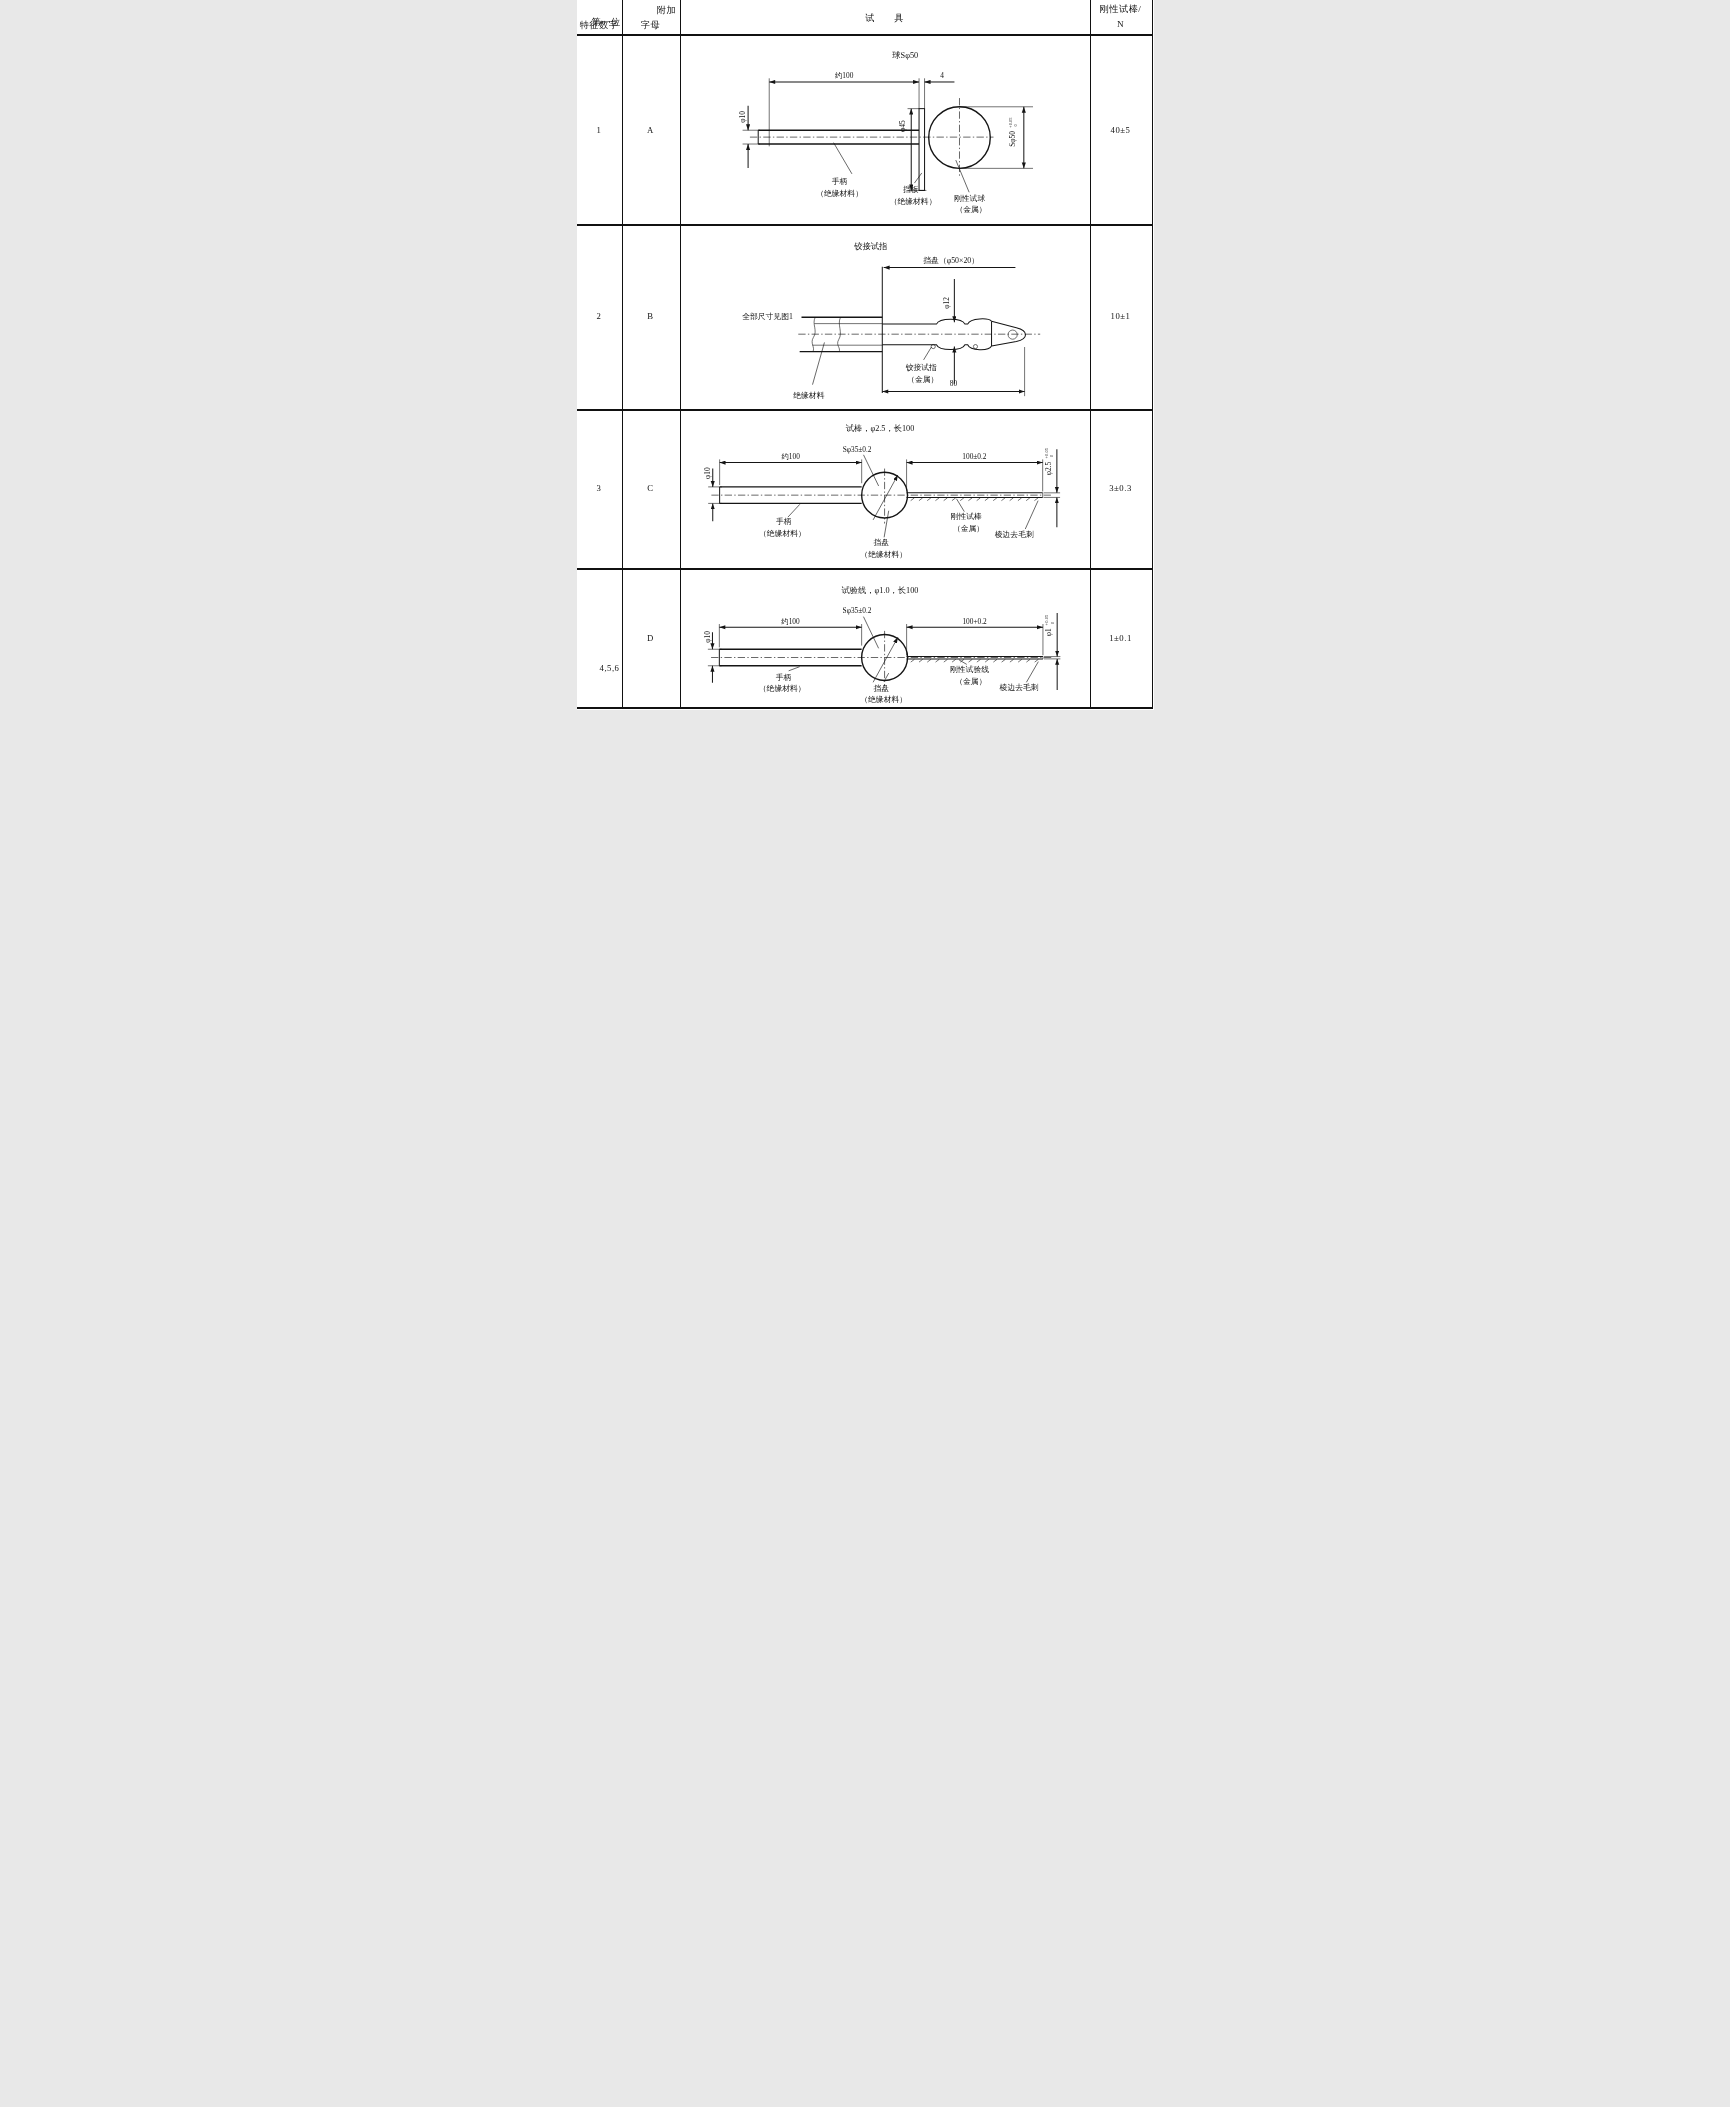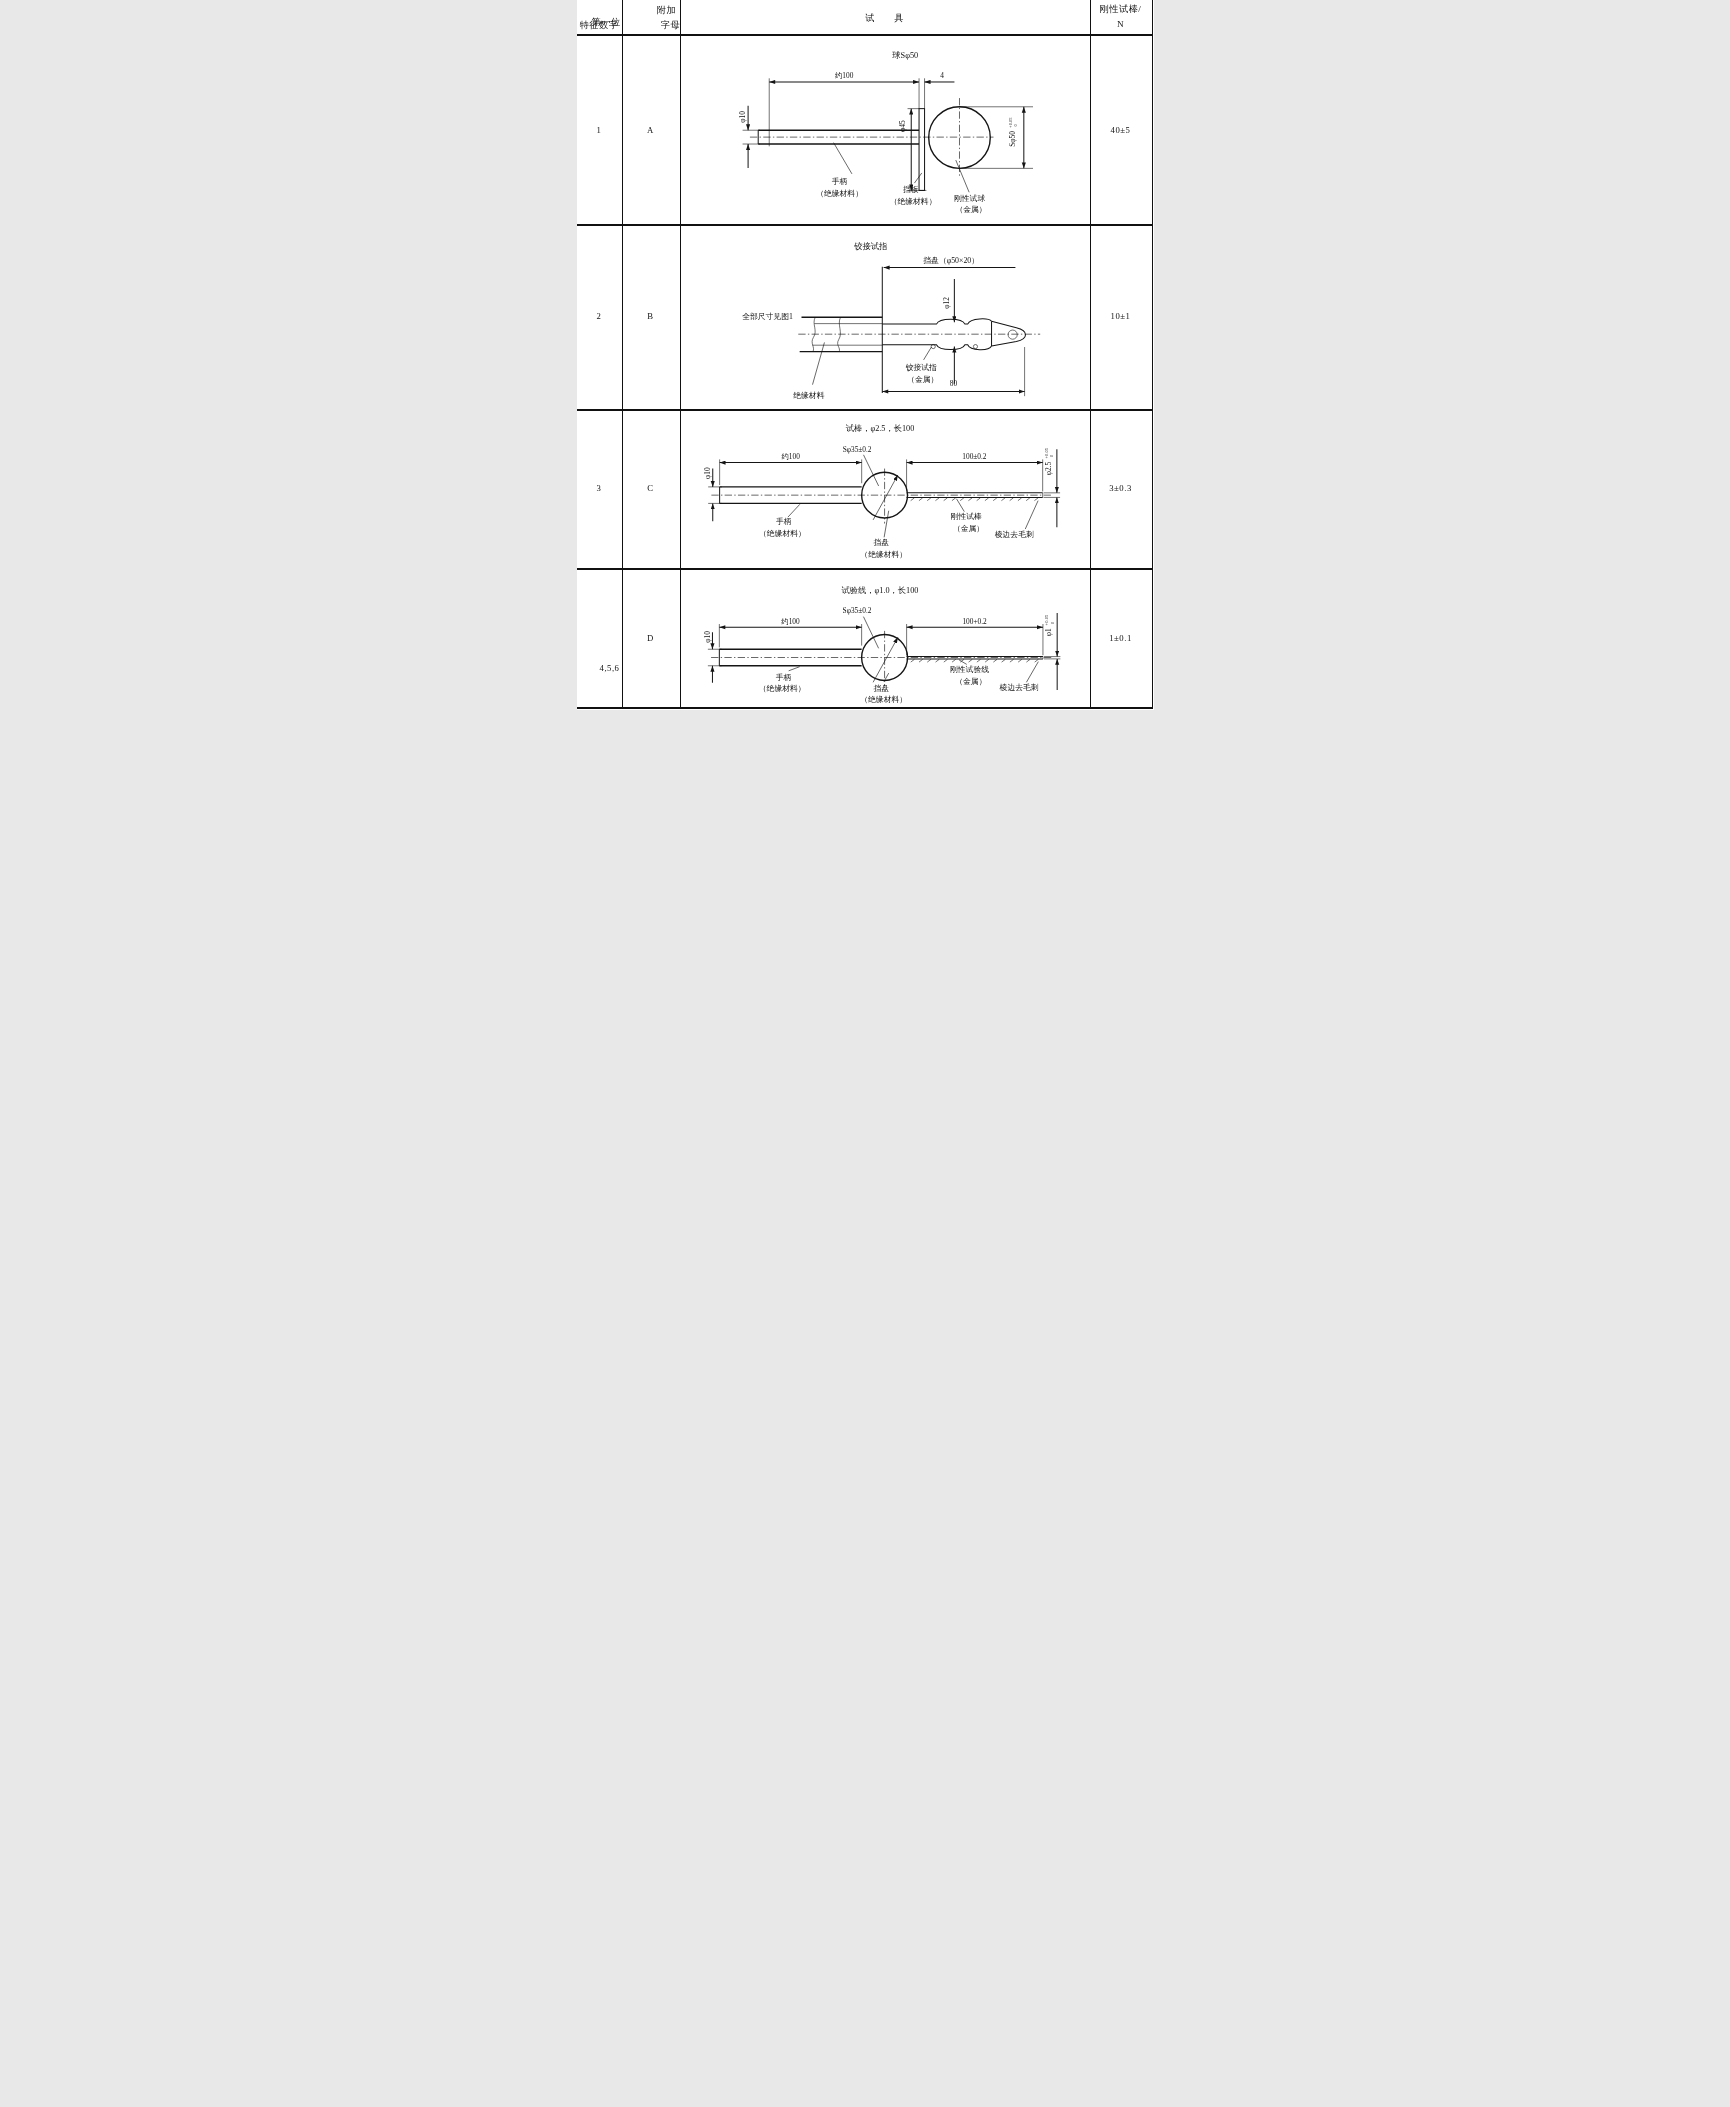--- a/index.html
+++ b/index.html
@@ -34,21 +34,21 @@
   <div class="vline" style="left:575px;top:0;height:707px;"></div>
   <div class="hline hdr" style="left:0;top:34px;width:576px;"></div>
   <div class="hline" style="left:0;top:224px;width:576px;"></div>
   <div class="hline" style="left:0;top:409px;width:576px;"></div>
   <div class="hline" style="left:0;top:568px;width:576px;"></div>
   <div class="hline" style="left:0;top:707px;width:576px;"></div>
 
   <div class="cell" style="left:21.6px;top:22px;margin-left:8px;">第一位</div>
   <div class="cell" style="left:22.5px;top:25px;">特征数字</div>
   <div class="cell" style="left:74px;top:10px;margin-left:16px;">附加</div>
-  <div class="cell" style="left:74px;top:25px;margin-left:20px;">字母</div>
+  <div class="cell" style="left:74px;top:25px;">字母</div>
   <div class="cell" style="left:308px;top:17.5px;text-align:right;">试　　具</div>
   <div class="cell" style="left:544px;top:9.2px;">刚性试棒/</div>
   <div class="cell" style="left:544px;top:24px;">N</div>
 
   <div class="cell small" style="left:22.5px;top:130px;">1</div>
   <div class="cell small" style="left:74px;top:130px;">A</div>
   <div class="cell small" style="left:544px;top:130px;">40±5</div>
   <div class="cell small" style="left:22.5px;top:316px;">2</div>
   <div class="cell small" style="left:74px;top:316px;">B</div>
   <div class="cell small" style="left:544px;top:316px;">10±1</div>

